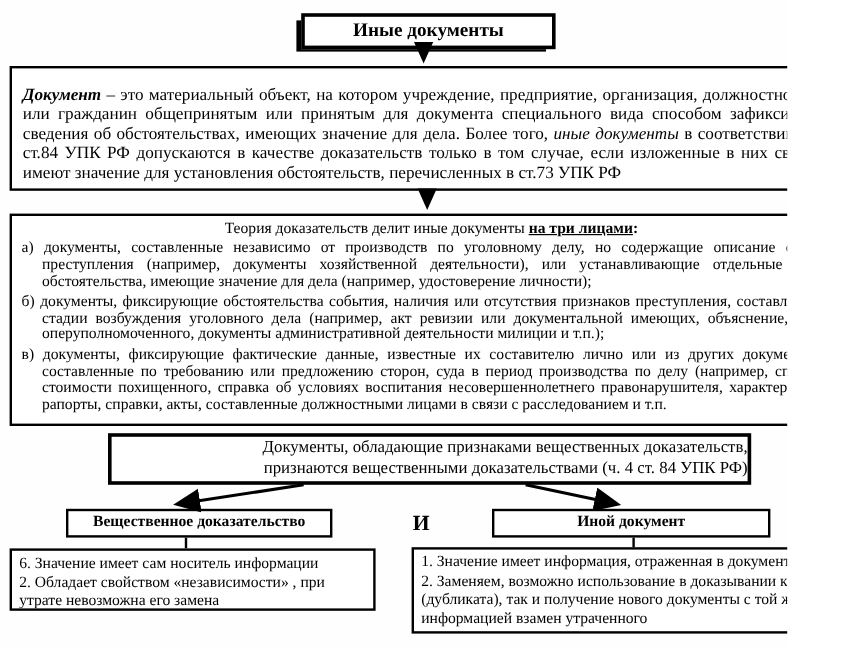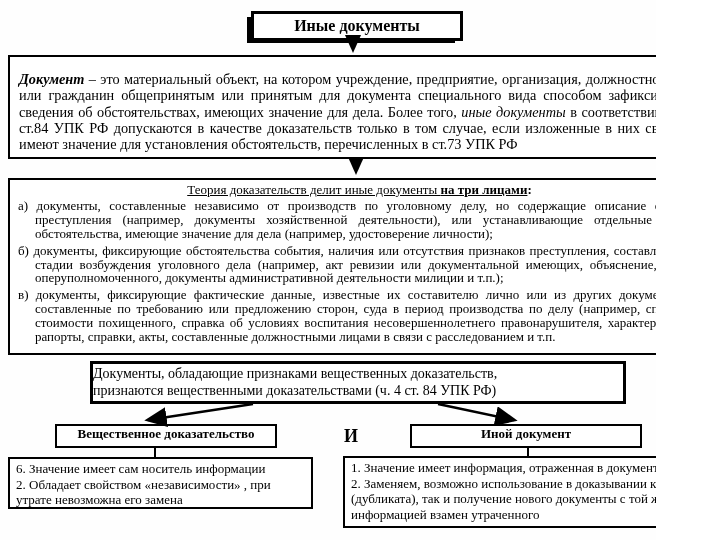--- a/index.html
+++ b/index.html
@@ -20,21 +20,21 @@
   .def-box{left:8px;top:55px;width:703px;height:104px;padding:14px 9px;
     font-size:14.3px;line-height:16.3px;text-align:justify;z-index:1;}
   .def-box p{margin:0;}
 
   .groups-box{left:8px;top:178px;width:703px;height:177px;padding:3px 8px;
     font-size:13px;line-height:13.9px;z-index:1;}
   .groups-heading{text-align:center;margin:0 0 2px 0;}
   .group-item{margin:0 0 3px 0;padding-left:17px;text-indent:-17px;text-align:justify;}
 
   .recog-box{left:90px;top:361px;width:536px;height:43px;border:3px solid #000;
-    display:flex;flex-direction:column;align-items:flex-start;justify-content:center;
+    display:flex;flex-direction:column;align-items:flex-end;justify-content:center;
     font-size:14px;line-height:16.5px;text-align:center;z-index:2;}
 
   .cmp-label{top:424px;height:24px;display:flex;justify-content:center;
     font-weight:bold;font-size:13px;z-index:2;}
   .cmp-label.left{left:55px;width:222px;}
   .cmp-label.right{left:410px;width:232px;}
   .and-label{position:absolute;left:336px;top:424px;width:30px;height:24px;
     display:flex;align-items:center;justify-content:center;
     font-weight:bold;font-size:18px;z-index:2;}
 
@@ -64,21 +64,21 @@
 
   <div class="box title-box">
     <span>Иные документы</span>
   </div>
 
   <div class="box def-box">
     <p><span style="font-weight: bold; font-style: italic;">Документ</span><span> – это материальный объект, на котором учреждение, предприятие, организация, должностное лицо или гражданин общепринятым или принятым для документа специального вида способом зафиксировали сведения об обстоятельствах, имеющих значение для дела. Более того, </span><span style="font-style: italic;">иные документы</span><span> в соответствии с ч. 1 ст.84 УПК РФ допускаются в качестве доказательств только в том случае, если изложенные в них сведения имеют значение для установления обстоятельств, перечисленных в ст.73 УПК РФ</span></p>
   </div>
 
   <div class="box groups-box">
-    <div class="groups-heading"><span style="text-decoration: underline;">Теория доказательств делит иные документы </span><span style="font-weight: bold; text-decoration: underline;">на три лицами</span><span style="font-weight: bold;">:</span></div>
+    <div class="groups-heading"><span style="">Теория доказательств делит иные документы </span><span style="font-weight: bold; text-decoration: underline;">на три лицами</span><span style="font-weight: bold;">:</span></div>
     <div class="group-item"><span>а)</span> <span>документы, составленные независимо от производств по уголовному делу, но содержащие описание события преступления (например, документы хозяйственной деятельности), или устанавливающие отдельные факты, обстоятельства, имеющие значение для дела (например, удостоверение личности);</span></div>
     <div class="group-item"><span>б)</span> <span>документы, фиксирующие обстоятельства события, наличия или отсутствия признаков преступления, составленные в стадии возбуждения уголовного дела (например, акт ревизии или документальной имеющих, объяснение, рапорт оперуполномоченного, документы административной деятельности милиции и т.п.);</span></div>
     <div class="group-item"><span>в)</span> <span>документы, фиксирующие фактические данные, известные их составителю лично или из других документов, и составленные по требованию или предложению сторон, суда в период производства по делу (например, справка о стоимости похищенного, справка об условиях воспитания несовершеннолетнего правонарушителя, характеристика), рапорты, справки, акты, составленные должностными лицами в связи с расследованием и т.п.</span></div>
   </div>
 
   <div class="box recog-box">
     <div>Документы, обладающие признаками вещественных доказательств,</div>
     <div>признаются вещественными доказательствами (ч. 4 ст. 84 УПК РФ)</div>
   </div>
 

